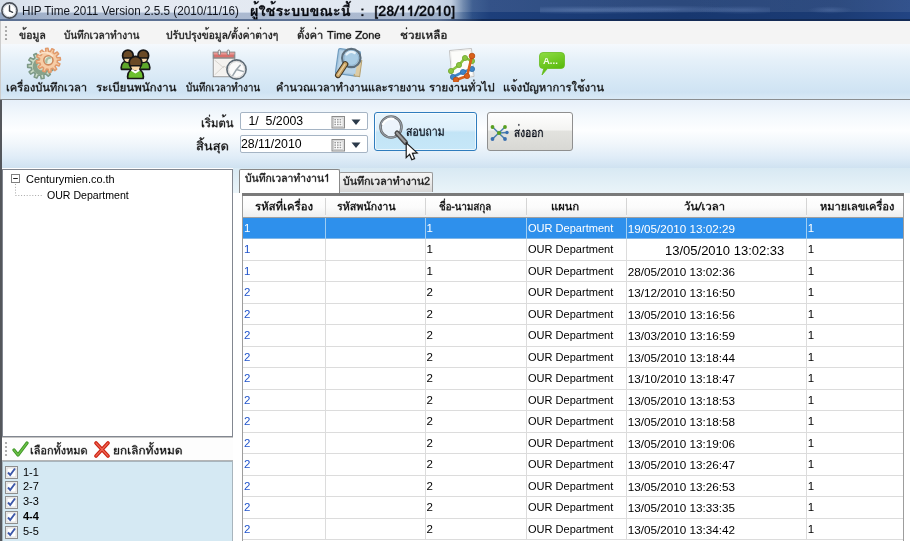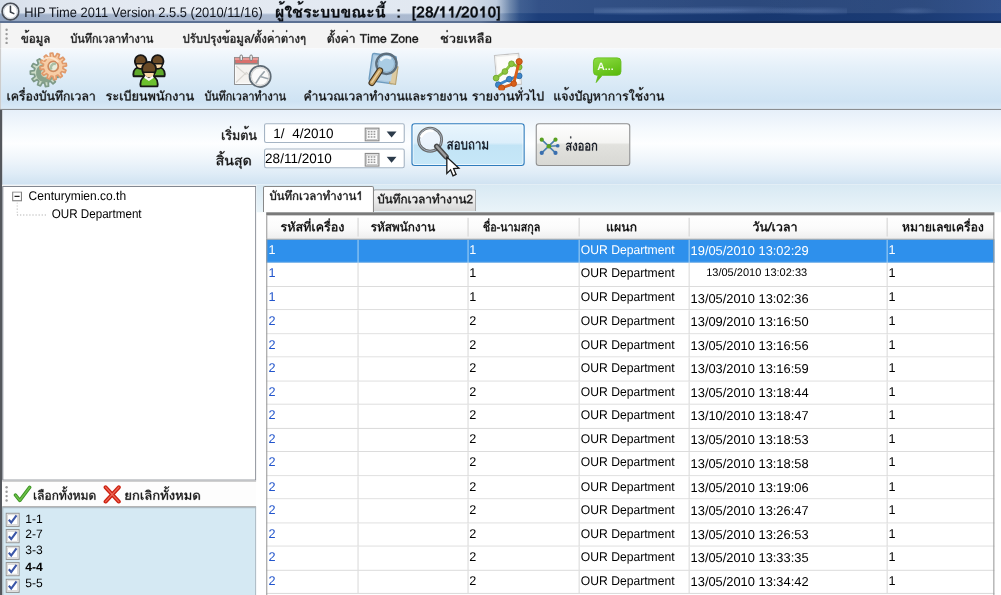--- a/index.html
+++ b/index.html
@@ -143,21 +143,21 @@
 <div class="abs" style="left:2px;top:100px;width:908px;height:68px;
 background:linear-gradient(180deg,#e6eff9 0%,#f4f9fd 25%,#fdfeff 45%,#f0f6fb 65%,#dfecf7 85%,#cfe2f1 100%);"></div>
 <div class="abs" style="left:0;top:100px;width:2px;height:441px;background:#54575c;"></div>
 <svg style="position:absolute;left:201.4px;top:110.8px;overflow:visible" width="35" height="22">
     <path transform="translate(0,16.20) scale(0.9455,-1)" d="M0.98 6.73L0.98 1.51C0.98 0.48 1.40 -0.06 2.22 -0.06C2.97 -0.06 3.40 0.39 3.40 1.03C3.40 1.90 3.04 2.33 2.36 2.33C2.16 2.33 2.02 2.27 1.92 2.16L1.92 6.73L0.98 6.73ZM2.31 0.57C2.03 0.57 1.88 0.77 1.88 1.15C1.88 1.55 2.01 1.78 2.31 1.78C2.65 1.78 2.84 1.58 2.84 1.14C2.84 0.75 2.69 0.57 2.31 0.57ZM6.14 5.11C6.39 5.62 6.84 5.87 7.39 5.87C8.39 5.87 8.64 5.36 9.62 5.36C9.76 5.36 9.87 5.37 9.97 5.42L10.20 6.28C10.04 6.25 9.89 6.23 9.74 6.23C8.97 6.23 8.48 6.73 7.46 6.73C6.03 6.73 5.12 5.98 4.71 4.46C6.12 4.26 7.15 4.06 7.79 3.84C8.17 3.71 8.34 3.35 8.34 3.10L8.34 2.13C8.22 2.22 8.06 2.24 7.86 2.24C7.27 2.24 6.97 1.74 6.97 1.11C6.97 0.33 7.37 -0.06 8.10 -0.06C9.01 -0.06 9.27 0.45 9.27 1.78L9.27 3.36C9.27 4.33 8.12 4.72 6.14 5.11ZM8.03 0.64C7.83 0.64 7.61 0.89 7.61 1.15C7.61 1.46 7.79 1.62 8.10 1.62C8.42 1.62 8.57 1.39 8.57 1.17C8.57 0.82 8.38 0.64 8.03 0.64ZM3.96 7.75C4.48 7.75 7.58 7.60 9.49 7.19C9.27 8.56 8.30 9.63 6.69 9.63C5.32 9.63 4.34 8.73 3.96 7.75ZM8.41 7.96C8.16 8.03 6.08 8.28 5.29 8.28C5.62 8.73 6.12 8.95 6.79 8.95C7.62 8.95 8.07 8.57 8.41 7.96ZM8.59 12.34L8.59 10.70L9.43 10.70L9.43 12.34L8.59 12.34ZM12.72 2.61C11.95 2.61 11.54 2.13 11.54 1.20C11.54 0.36 11.96 -0.06 12.73 -0.06C13.27 -0.06 13.66 0.25 13.66 0.85L13.66 1.42L16.35 0.00L17.29 0.00L17.29 6.67L16.35 6.67L16.35 0.93L13.66 2.40L13.66 5.16C13.66 6.22 13.25 6.74 12.42 6.74C11.67 6.74 11.24 6.28 11.24 5.61C11.24 4.81 11.67 4.33 12.31 4.33C12.50 4.33 12.64 4.40 12.72 4.51L12.72 2.61ZM12.72 1.92L12.72 1.02C12.72 0.78 12.67 0.66 12.49 0.66C12.27 0.66 12.18 0.87 12.18 1.18C12.18 1.67 12.34 1.92 12.72 1.92ZM12.28 5.01C12.06 5.01 11.86 5.26 11.86 5.52C11.86 5.82 12.06 5.99 12.35 5.99C12.69 5.99 12.82 5.82 12.82 5.54C12.82 5.19 12.62 5.01 12.28 5.01ZM19.82 0.63L19.82 0.00L20.90 0.00C22.27 0.98 22.95 2.04 22.95 3.17C22.95 3.89 22.63 4.37 21.86 4.37C21.13 4.37 20.72 3.84 20.72 3.14C20.72 2.60 21.08 2.09 21.56 2.09C21.64 2.09 21.72 2.11 21.80 2.14C21.59 1.68 21.26 1.35 20.81 1.16C20.81 1.16 20.77 1.49 20.71 1.70C20.47 2.48 20.28 3.47 20.28 3.96C20.28 4.92 20.66 5.45 21.43 5.74L22.39 5.06L23.40 5.74C24.09 5.51 24.44 5.04 24.44 4.30L24.44 0.00L25.38 0.00L25.38 3.97C25.38 5.52 24.72 6.44 23.40 6.73L22.39 6.05L21.43 6.73C20.03 6.31 19.33 5.44 19.33 4.11C19.33 2.92 19.82 1.69 19.82 0.63ZM21.72 2.66C21.41 2.66 21.29 2.91 21.29 3.17C21.29 3.47 21.49 3.65 21.79 3.65C22.11 3.65 22.25 3.52 22.25 3.19C22.25 2.84 22.11 2.66 21.72 2.66ZM23.92 10.83C24.10 11.06 24.20 11.43 24.20 11.77C24.20 12.32 23.80 12.71 23.09 12.71C22.65 12.71 22.27 12.36 22.27 11.84C22.27 11.36 22.63 11.03 23.07 11.03C23.18 11.03 23.29 11.05 23.38 11.09C23.30 10.73 23.08 10.54 22.79 10.45L22.79 9.98C24.32 9.98 26.23 10.95 26.64 12.63L25.81 12.63C25.69 12.28 25.27 11.33 23.92 10.83ZM23.17 11.40C22.91 11.40 22.70 11.61 22.70 11.86C22.70 12.11 22.94 12.32 23.17 12.32C23.38 12.32 23.62 12.13 23.62 11.86C23.62 11.61 23.39 11.40 23.17 11.40ZM28.38 4.51L28.38 0.00L29.29 0.00L32.02 1.42C32.02 0.49 32.30 -0.06 32.95 -0.06C33.74 -0.06 34.16 0.33 34.16 1.20C34.16 2.20 33.76 2.74 32.95 2.79L32.95 6.67L32.02 6.67L32.02 2.36L29.32 1.02L29.32 5.16C29.32 6.17 28.90 6.73 28.13 6.73C27.33 6.73 26.89 6.33 26.89 5.49C26.89 4.78 27.35 4.34 27.94 4.34C28.16 4.34 28.31 4.41 28.38 4.51ZM32.95 1.92C33.17 1.92 33.50 1.67 33.50 1.18C33.50 0.81 33.39 0.60 33.18 0.60C33.00 0.60 32.95 0.74 32.95 0.97L32.95 1.92ZM27.91 5.02C27.63 5.02 27.49 5.26 27.49 5.53C27.49 5.86 27.69 6.00 27.98 6.00C28.29 6.00 28.45 5.81 28.45 5.55C28.45 5.20 28.27 5.02 27.91 5.02Z" fill="#101010" stroke="#101010" stroke-width="0.300"></path>
   </svg>
 <svg style="position:absolute;left:196.3px;top:133.8px;overflow:visible" width="35" height="22">
     <path transform="translate(0,16.20) scale(1.0736,-1)" d="M3.37 4.38C2.10 4.38 1.09 3.61 1.09 2.27L1.09 1.51C1.09 0.17 1.84 -0.06 2.33 -0.06C2.94 -0.06 3.52 0.34 3.52 1.13C3.52 1.90 3.18 2.34 2.56 2.34C2.31 2.34 2.13 2.28 2.03 2.16L2.03 2.38C2.03 3.01 2.49 3.52 3.36 3.52C4.47 3.52 5.21 2.77 5.21 1.54L5.21 0.00L6.15 0.00L6.15 4.18C6.15 4.60 6.05 5.13 5.87 5.48C6.19 5.58 6.99 6.14 7.10 7.08L6.13 7.08C6.00 6.67 5.76 6.33 5.40 6.08C4.93 6.49 4.22 6.73 3.30 6.73C2.37 6.73 1.50 6.31 0.71 5.53L1.03 4.89C1.78 5.53 2.48 5.87 3.29 5.87C4.52 5.87 5.21 5.24 5.21 4.18L5.21 3.57C5.05 3.84 4.41 4.38 3.37 4.38ZM2.40 0.61C2.16 0.61 1.97 0.85 1.97 1.12C1.97 1.37 2.17 1.59 2.47 1.59C2.72 1.59 2.94 1.44 2.94 1.14C2.94 0.79 2.76 0.61 2.40 0.61ZM0.74 7.75C1.25 7.75 4.35 7.60 6.27 7.19C6.05 8.56 5.08 9.63 3.47 9.63C2.10 9.63 1.12 8.73 0.74 7.75ZM5.18 7.96C4.93 8.03 2.85 8.28 2.06 8.28C2.40 8.73 2.90 8.95 3.56 8.95C4.39 8.95 4.85 8.57 5.18 7.96ZM5.00 10.83C5.17 11.06 5.28 11.43 5.28 11.77C5.28 12.32 4.88 12.71 4.17 12.71C3.73 12.71 3.35 12.36 3.35 11.84C3.35 11.36 3.70 11.03 4.14 11.03C4.25 11.03 4.36 11.05 4.46 11.09C4.37 10.73 4.15 10.54 3.86 10.45L3.86 9.98C5.39 9.98 7.31 10.95 7.72 12.63L6.89 12.63C6.77 12.28 6.35 11.33 5.00 10.83ZM4.25 11.40C3.98 11.40 3.77 11.61 3.77 11.86C3.77 12.11 4.02 12.32 4.25 12.32C4.45 12.32 4.70 12.13 4.70 11.86C4.70 11.61 4.46 11.40 4.25 11.40ZM9.46 4.51L9.46 0.00L10.37 0.00L13.09 1.42C13.09 0.49 13.38 -0.06 14.02 -0.06C14.81 -0.06 15.23 0.33 15.23 1.20C15.23 2.20 14.83 2.74 14.03 2.79L14.03 6.67L13.09 6.67L13.09 2.36L10.40 1.02L10.40 5.16C10.40 6.17 9.97 6.73 9.20 6.73C8.40 6.73 7.96 6.33 7.96 5.49C7.96 4.78 8.43 4.34 9.01 4.34C9.23 4.34 9.38 4.41 9.46 4.51ZM14.03 1.92C14.24 1.92 14.57 1.67 14.57 1.18C14.57 0.81 14.46 0.60 14.26 0.60C14.07 0.60 14.03 0.74 14.03 0.97L14.03 1.92ZM8.99 5.02C8.71 5.02 8.57 5.26 8.57 5.53C8.57 5.86 8.77 6.00 9.06 6.00C9.36 6.00 9.53 5.81 9.53 5.55C9.53 5.20 9.34 5.02 8.99 5.02ZM18.90 4.38C17.63 4.38 16.62 3.61 16.62 2.27L16.62 1.51C16.62 0.17 17.37 -0.06 17.86 -0.06C18.46 -0.06 19.04 0.34 19.04 1.13C19.04 1.90 18.71 2.34 18.08 2.34C17.84 2.34 17.66 2.28 17.55 2.16L17.55 2.38C17.55 3.01 18.02 3.52 18.89 3.52C20.00 3.52 20.74 2.77 20.74 1.54L20.74 0.00L21.67 0.00L21.67 4.18C21.67 4.60 21.57 5.13 21.39 5.48C21.72 5.58 22.52 6.14 22.63 7.08L21.66 7.08C21.53 6.67 21.29 6.33 20.93 6.08C20.45 6.49 19.75 6.73 18.83 6.73C17.90 6.73 17.03 6.31 16.24 5.53L16.55 4.89C17.31 5.53 18.01 5.87 18.81 5.87C20.04 5.87 20.74 5.24 20.74 4.18L20.74 3.57C20.58 3.84 19.94 4.38 18.90 4.38ZM17.92 0.61C17.69 0.61 17.50 0.85 17.50 1.12C17.50 1.37 17.70 1.59 17.99 1.59C18.25 1.59 18.46 1.44 18.46 1.14C18.46 0.79 18.29 0.61 17.92 0.61ZM21.16 -3.13L21.93 -3.13L21.93 -1.75C21.93 -0.93 21.59 -0.50 20.98 -0.50C20.38 -0.50 20.08 -0.83 20.08 -1.43C20.08 -1.94 20.34 -2.20 20.97 -2.20C21.03 -2.20 21.10 -2.16 21.16 -2.11L21.16 -3.13ZM20.91 -0.95C21.09 -0.95 21.21 -1.11 21.21 -1.39C21.21 -1.67 21.12 -1.81 20.91 -1.81C20.66 -1.81 20.53 -1.67 20.53 -1.38C20.53 -1.09 20.66 -0.95 20.91 -0.95ZM24.15 0.63L24.15 0.00L25.24 0.00C26.61 0.90 27.29 1.95 27.29 3.18C27.29 3.96 26.93 4.37 26.20 4.37C25.44 4.37 25.06 3.92 25.06 3.14C25.06 2.46 25.71 2.12 25.99 2.12C26.04 2.12 26.13 2.14 26.13 2.14C25.86 1.60 25.52 1.28 25.14 1.16C24.84 2.84 24.62 3.13 24.62 3.92C24.62 5.07 25.32 5.87 26.74 5.87C28.10 5.87 28.77 5.10 28.77 3.95L28.77 0.00L29.71 0.00L29.71 3.82C29.71 5.74 28.71 6.73 26.72 6.73C24.63 6.73 23.67 5.65 23.67 3.92C23.67 3.22 24.15 1.42 24.15 0.63ZM26.03 2.72C25.76 2.72 25.61 2.98 25.61 3.23C25.61 3.55 25.81 3.70 26.10 3.70C26.46 3.70 26.57 3.53 26.57 3.25C26.57 2.88 26.41 2.72 26.03 2.72Z" fill="#101010" stroke="#101010" stroke-width="0.300"></path>
   </svg>
 <div class="abs" style="left:239.5px;top:112px;width:128px;height:18px;background:#fff;border:1px solid #a5b4c4;border-radius:2px;box-sizing:border-box;"></div>
-<div class="abs" style="left:248.5px;top:114.2px;font-size:12.3px;color:#000;white-space:pre;">1/  4/2010</div>
+<div class="abs" style="left:248.5px;top:114.2px;font-size:12.3px;color:#000;white-space:pre;">1/  5/2003</div>
 <svg class="abs" style="left:330.5px;top:114.5px" width="15" height="14" viewBox="0 0 15 14">
     <rect x="1" y="1.5" width="12.5" height="11.5" fill="#e8e8e8" stroke="#8a8a8a"></rect>
     <rect x="2.4" y="3" width="9.6" height="8.6" fill="#fdfdfd" stroke="#aaa" stroke-width="0.5"></rect>
     <g fill="#9a9a9a">
       <rect x="3.4" y="4" width="1.6" height="1.4"></rect>
       <rect x="6" y="4" width="1.6" height="1.4"></rect>
       <rect x="8.6" y="4" width="1.6" height="1.4"></rect>
       <rect x="3.4" y="6.4" width="1.6" height="1.4"></rect>
       <rect x="6" y="6.4" width="1.6" height="1.4"></rect>
       <rect x="8.6" y="6.4" width="1.6" height="1.4"></rect>
@@ -337,43 +337,43 @@
 <div class="abs" style="left:805.5px;top:217.5px;width:1px;height:21.5px;background:#9ecdf2;"></div>
 <div class="abs" style="left:807.7px;top:221.5px;font-size:11.5px;color:#ffffff;">1</div>
 <div class="abs" style="left:242.0px;top:239.0px;width:662.0px;height:21.5px;background:#ffffff;border-bottom:1px solid #dcdcdc;box-sizing:border-box;"></div>
 <div class="abs" style="left:244.0px;top:243.0px;font-size:11.5px;color:#2255cc;">1</div>
 <div class="abs" style="left:324.5px;top:239.0px;width:1px;height:21.5px;background:#dcdcdc;"></div>
 <div class="abs" style="left:424.5px;top:239.0px;width:1px;height:21.5px;background:#dcdcdc;"></div>
 <div class="abs" style="left:426.5px;top:243.0px;font-size:11.5px;color:#000000;">1</div>
 <div class="abs" style="left:525.5px;top:239.0px;width:1px;height:21.5px;background:#dcdcdc;"></div>
 <div class="abs" style="left:527.9px;top:243.0px;font-size:11.5px;color:#000000;transform:scaleX(0.96);transform-origin:0 0;">OUR Department</div>
 <div class="abs" style="left:625.5px;top:239.0px;width:1px;height:21.5px;background:#dcdcdc;"></div>
-<div class="abs" style="left:642px;top:243.0px;font-size:10px;color:#000000;">13/05/2010 13:02:33</div>
+<div class="abs" style="left:665px;top:243.0px;font-size:13px;color:#000000;">13/05/2010 13:02:33</div>
 <div class="abs" style="left:805.5px;top:239.0px;width:1px;height:21.5px;background:#dcdcdc;"></div>
 <div class="abs" style="left:807.7px;top:243.0px;font-size:11.5px;color:#000000;">1</div>
 <div class="abs" style="left:242.0px;top:260.5px;width:662.0px;height:21.5px;background:#ffffff;border-bottom:1px solid #dcdcdc;box-sizing:border-box;"></div>
 <div class="abs" style="left:244.0px;top:264.5px;font-size:11.5px;color:#2255cc;">1</div>
 <div class="abs" style="left:324.5px;top:260.5px;width:1px;height:21.5px;background:#dcdcdc;"></div>
 <div class="abs" style="left:424.5px;top:260.5px;width:1px;height:21.5px;background:#dcdcdc;"></div>
 <div class="abs" style="left:426.5px;top:264.5px;font-size:11.5px;color:#000000;">1</div>
 <div class="abs" style="left:525.5px;top:260.5px;width:1px;height:21.5px;background:#dcdcdc;"></div>
 <div class="abs" style="left:527.9px;top:264.5px;font-size:11.5px;color:#000000;transform:scaleX(0.96);transform-origin:0 0;">OUR Department</div>
 <div class="abs" style="left:625.5px;top:260.5px;width:1px;height:21.5px;background:#dcdcdc;"></div>
-<div class="abs" style="left:627.8px;top:264.5px;font-size:11.7px;color:#000000;">13/05/2010 13:02:36</div>
+<div class="abs" style="left:627.8px;top:264.5px;font-size:11.7px;color:#000000;">28/05/2010 13:02:36</div>
 <div class="abs" style="left:805.5px;top:260.5px;width:1px;height:21.5px;background:#dcdcdc;"></div>
 <div class="abs" style="left:807.7px;top:264.5px;font-size:11.5px;color:#000000;">1</div>
 <div class="abs" style="left:242.0px;top:282.0px;width:662.0px;height:21.5px;background:#ffffff;border-bottom:1px solid #dcdcdc;box-sizing:border-box;"></div>
 <div class="abs" style="left:244.0px;top:286.0px;font-size:11.5px;color:#2255cc;">2</div>
 <div class="abs" style="left:324.5px;top:282.0px;width:1px;height:21.5px;background:#dcdcdc;"></div>
 <div class="abs" style="left:424.5px;top:282.0px;width:1px;height:21.5px;background:#dcdcdc;"></div>
 <div class="abs" style="left:426.5px;top:286.0px;font-size:11.5px;color:#000000;">2</div>
 <div class="abs" style="left:525.5px;top:282.0px;width:1px;height:21.5px;background:#dcdcdc;"></div>
 <div class="abs" style="left:527.9px;top:286.0px;font-size:11.5px;color:#000000;transform:scaleX(0.96);transform-origin:0 0;">OUR Department</div>
 <div class="abs" style="left:625.5px;top:282.0px;width:1px;height:21.5px;background:#dcdcdc;"></div>
-<div class="abs" style="left:627.8px;top:286.0px;font-size:11.7px;color:#000000;">13/09/2010 13:16:50</div>
+<div class="abs" style="left:627.8px;top:286.0px;font-size:11.7px;color:#000000;">13/12/2010 13:16:50</div>
 <div class="abs" style="left:805.5px;top:282.0px;width:1px;height:21.5px;background:#dcdcdc;"></div>
 <div class="abs" style="left:807.7px;top:286.0px;font-size:11.5px;color:#000000;">1</div>
 <div class="abs" style="left:242.0px;top:303.5px;width:662.0px;height:21.5px;background:#ffffff;border-bottom:1px solid #dcdcdc;box-sizing:border-box;"></div>
 <div class="abs" style="left:244.0px;top:307.5px;font-size:11.5px;color:#2255cc;">2</div>
 <div class="abs" style="left:324.5px;top:303.5px;width:1px;height:21.5px;background:#dcdcdc;"></div>
 <div class="abs" style="left:424.5px;top:303.5px;width:1px;height:21.5px;background:#dcdcdc;"></div>
 <div class="abs" style="left:426.5px;top:307.5px;font-size:11.5px;color:#000000;">2</div>
 <div class="abs" style="left:525.5px;top:303.5px;width:1px;height:21.5px;background:#dcdcdc;"></div>
 <div class="abs" style="left:527.9px;top:307.5px;font-size:11.5px;color:#000000;transform:scaleX(0.96);transform-origin:0 0;">OUR Department</div>
 <div class="abs" style="left:625.5px;top:303.5px;width:1px;height:21.5px;background:#dcdcdc;"></div>

